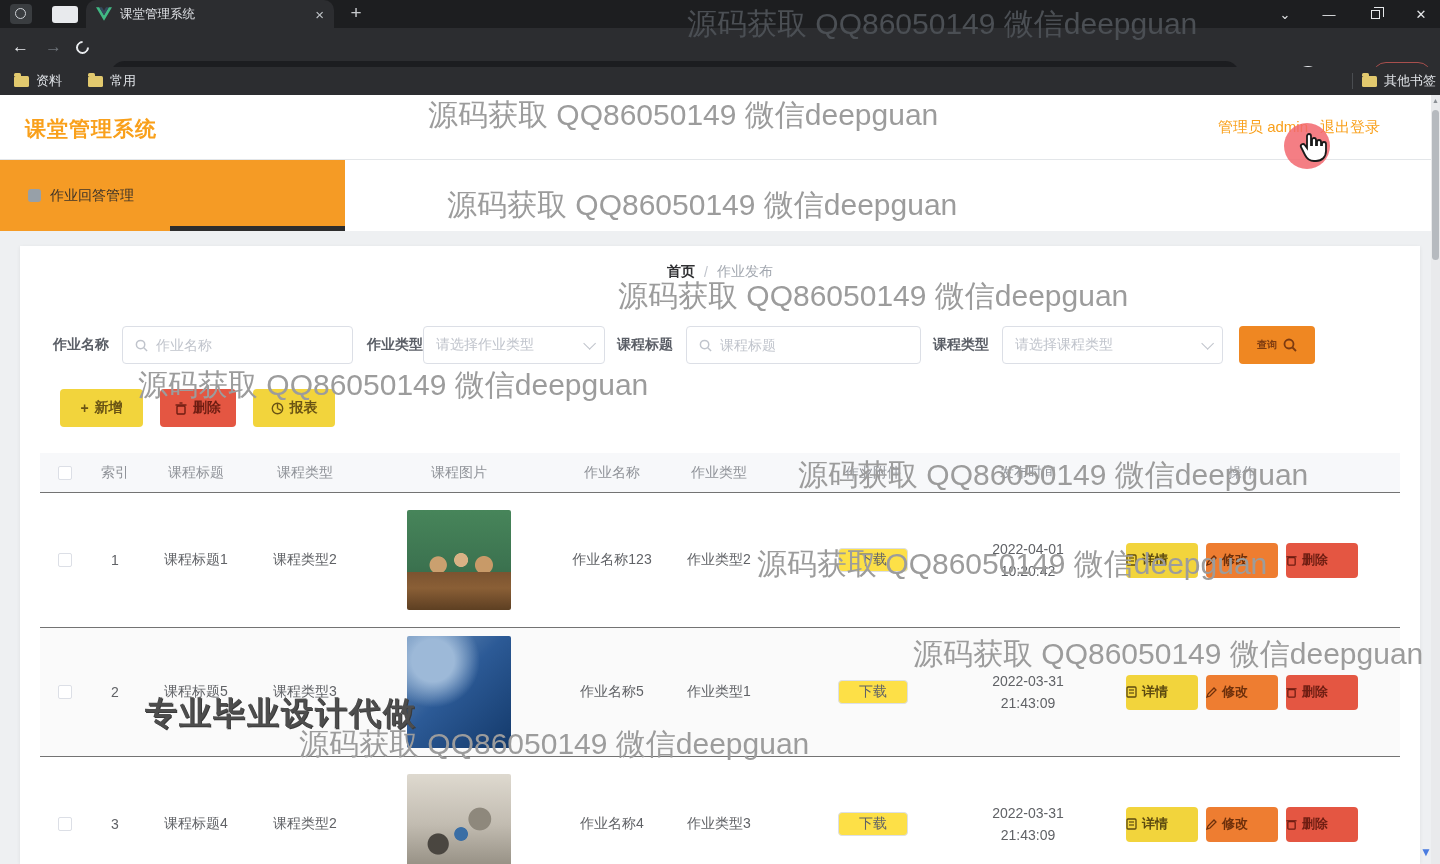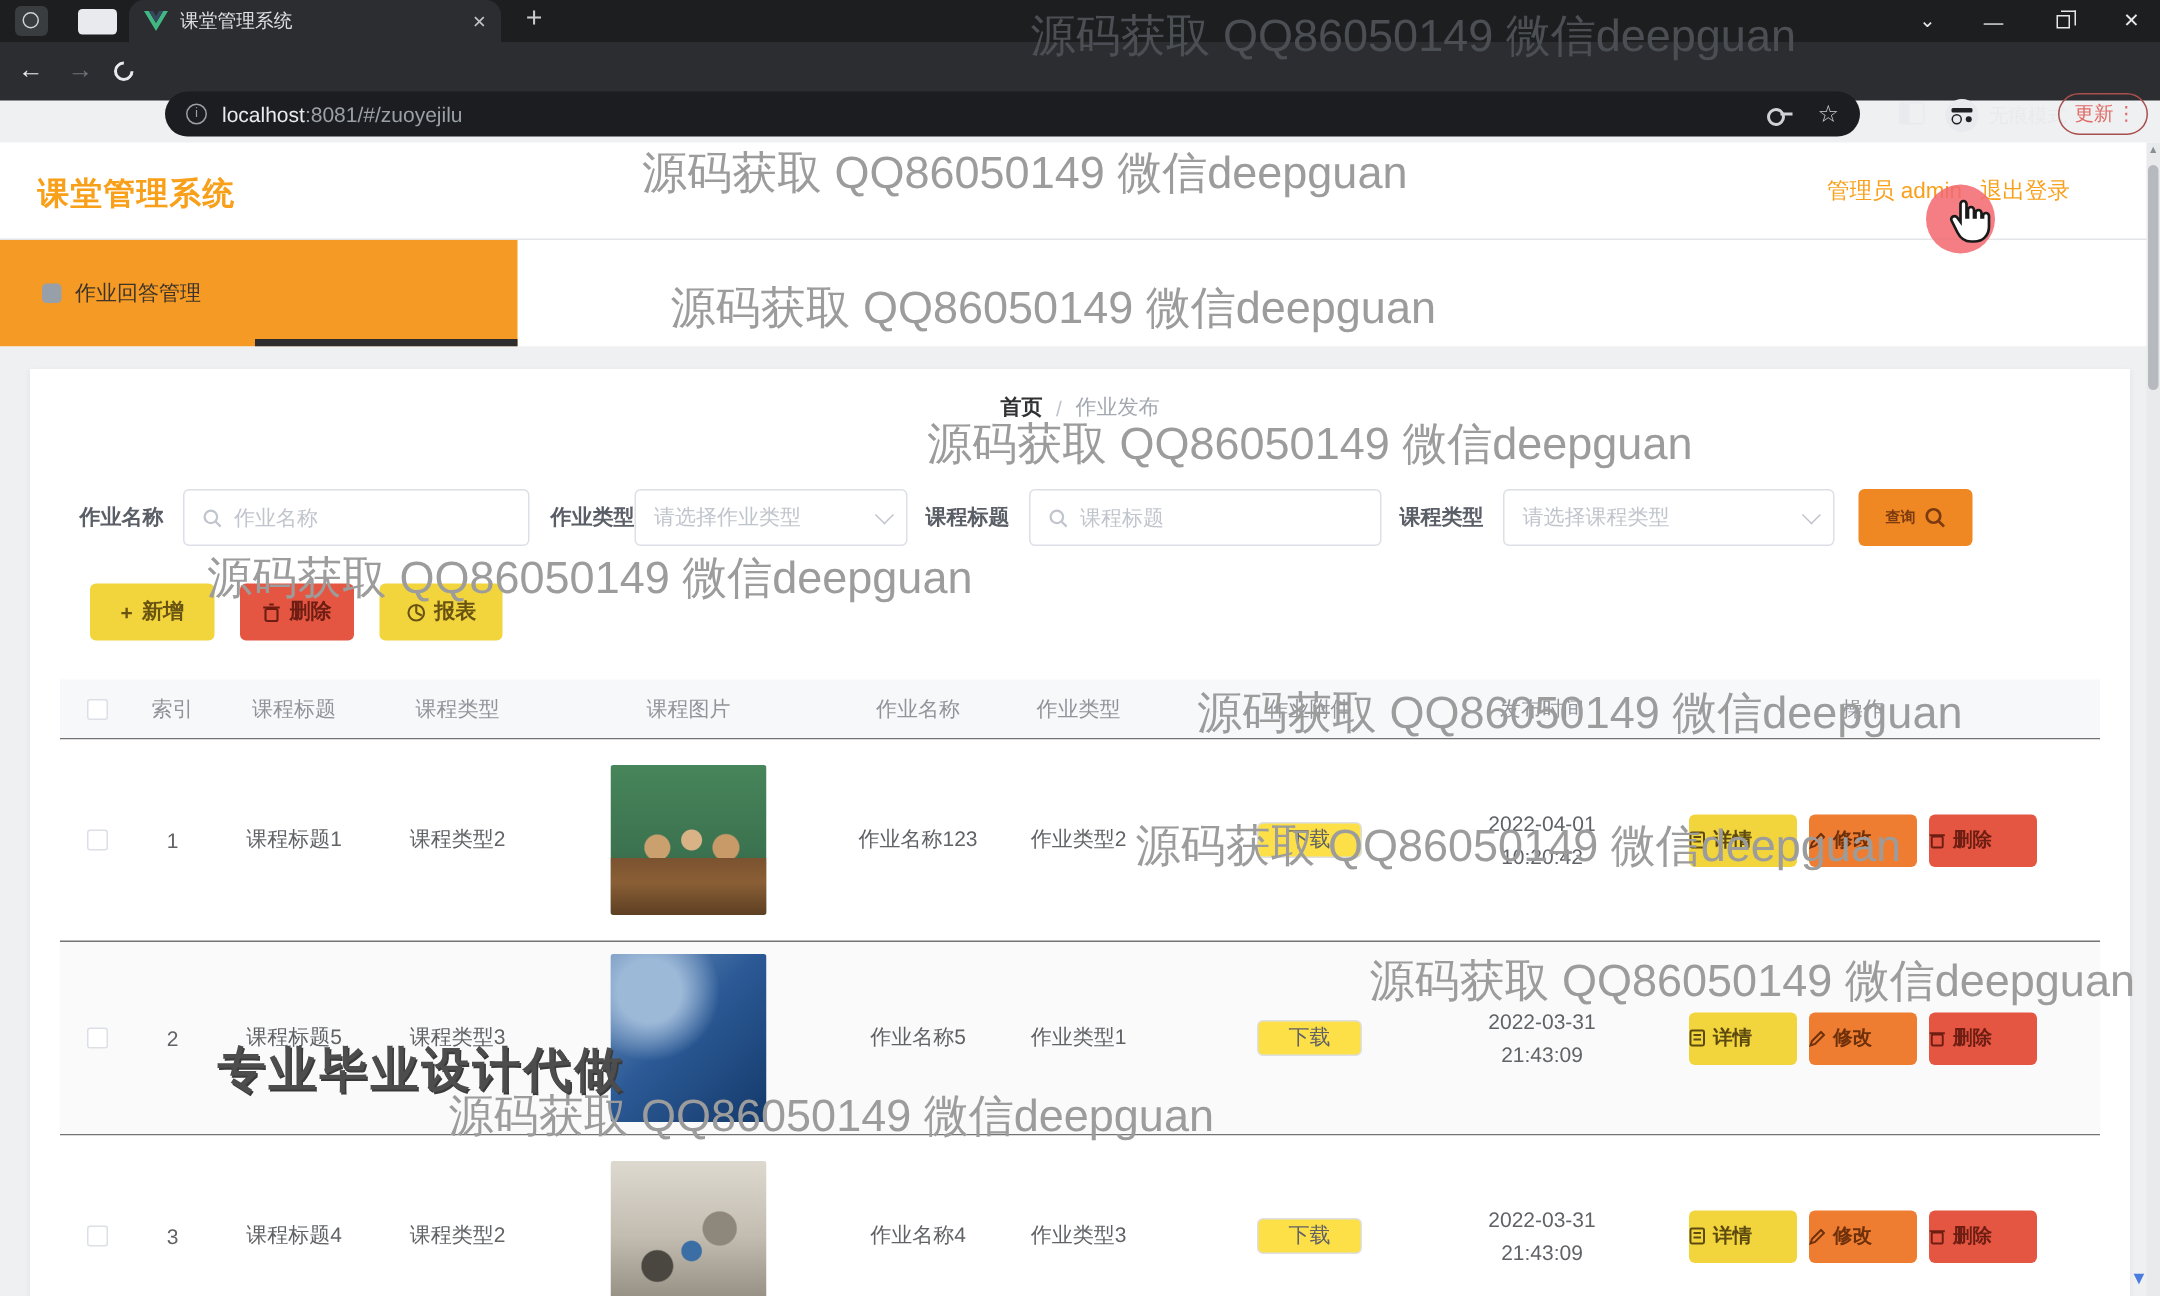--- a/index.html
+++ b/index.html
@@ -172,20 +172,35 @@
     <div class="incog">
       <span class="badge"></span>
       <span class="lbl">无痕模式</span>
     </div>
     <div class="update-pill">
       <span class="u">更新</span>
       <span class="k">⋮</span>
     </div>
   </div>
 
+  <div class="bookmarks">
+    <div class="bm" style="left:14px;">
+      <span class="folder"></span>
+      <span>资料</span>
+    </div>
+    <div class="bm" style="left:88px;">
+      <span class="folder"></span>
+      <span>常用</span>
+    </div>
+    <div class="bm-sep"></div>
+    <div class="bm" style="left:1362px;">
+      <span class="folder"></span>
+      <span>其他书签</span>
+    </div>
+  </div>
 
   <div class="appheader">
     <div class="logo">课堂管理系统</div>
     <div class="hdr-right">
       <span>管理员 admin</span>
       <span>退出登录</span>
     </div>
   </div>
 
   <div class="navtabs">

